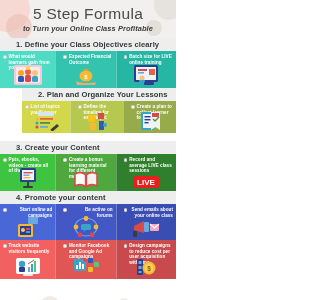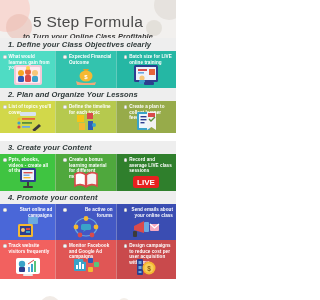--- a/index.html
+++ b/index.html
@@ -12,33 +12,33 @@
 
   
   .header{
     position:relative;height:38px;background:#f2f0ee;overflow:hidden;
   }
   .hdr-deco{position:absolute;border-radius:50%;}
   .d1{width:46px;height:46px;left:-16px;top:-14px;background:#f7d9d3;}
   .d2{width:26px;height:26px;left:6px;top:14px;background:#e9b9ae;opacity:.55;}
   .d3{width:30px;height:30px;right:-8px;top:-10px;background:#e6e2de;}
   .d4{width:16px;height:16px;right:14px;top:20px;background:#ddd8d2;opacity:.7;}
-  .hdr-text{position:relative;text-align:center;padding-top:12px;}
+  .hdr-text{position:relative;text-align:center;padding-top:4px;}
   .title{
     font-size:15.5px;font-weight:400;color:#4a4a4a;letter-spacing:.3px;
     line-height:19px;
   }
   .subtitle{
     font-size:7.4px;font-weight:bold;color:#3b3b3b;margin-top:1px;letter-spacing:.1px;font-style:italic;
   }
 
   
   .sec-title{
     height:13px;display:flex;align-items:center;
-    background:#eeeeee;padding-left:8px;box-sizing:border-box;font-style:italic;
+    background:#eeeeee;padding-left:16px;box-sizing:border-box;
   }
   .sec-title span{font-size:7.6px;font-weight:bold;color:#2f3a3a;letter-spacing:.1px;}
   .cols{display:flex;height:100%;}
   .col{flex:1;position:relative;padding:3px 3px 0 3px;box-sizing:border-box;overflow:hidden;}
   .col + .col{border-left:1px solid rgba(255,255,255,.28);padding-left:7px;}
   .bullet-row{display:flex;gap:2px;align-items:flex-start;}
   .dot{
     width:3.6px;height:3.6px;border-radius:50%;flex:0 0 auto;margin-top:1.2px;
     background:#ffffff;border:.5px solid rgba(0,0,0,.18);box-sizing:border-box;
   }
@@ -70,21 +70,21 @@
   .s4 .c1{background:#4a67d8;}
   .s4 .c2{background:#4358c4;}
   .s4 .c3{background:#3a4db2;}
 
   .s5 .ctext{color:#ffffff;}
   .s5 .c1{background:#f2615f;}
   .s5 .c2{background:#e05655;}
   .s5 .c3{background:#c94a4c;}
 
   .sec1{height:50px;}
-  .sec2{height:45px;}
+  .sec2{height:45px;margin-left:22px;}
   .sec3{height:50px;margin-top:8px;}
   .sec4{height:49px;text-align:right;}
   .sec5{height:52px;}
   .body-area{height:calc(100% - 13px);position:relative;}
 
   .footer{
     position:relative;height:14px;background:#ffffff;overflow:hidden;
   }
   .f-deco{position:absolute;border-radius:50%;background:#f1ebe6;}
   .fd1{width:20px;height:20px;left:40px;top:4px;}

